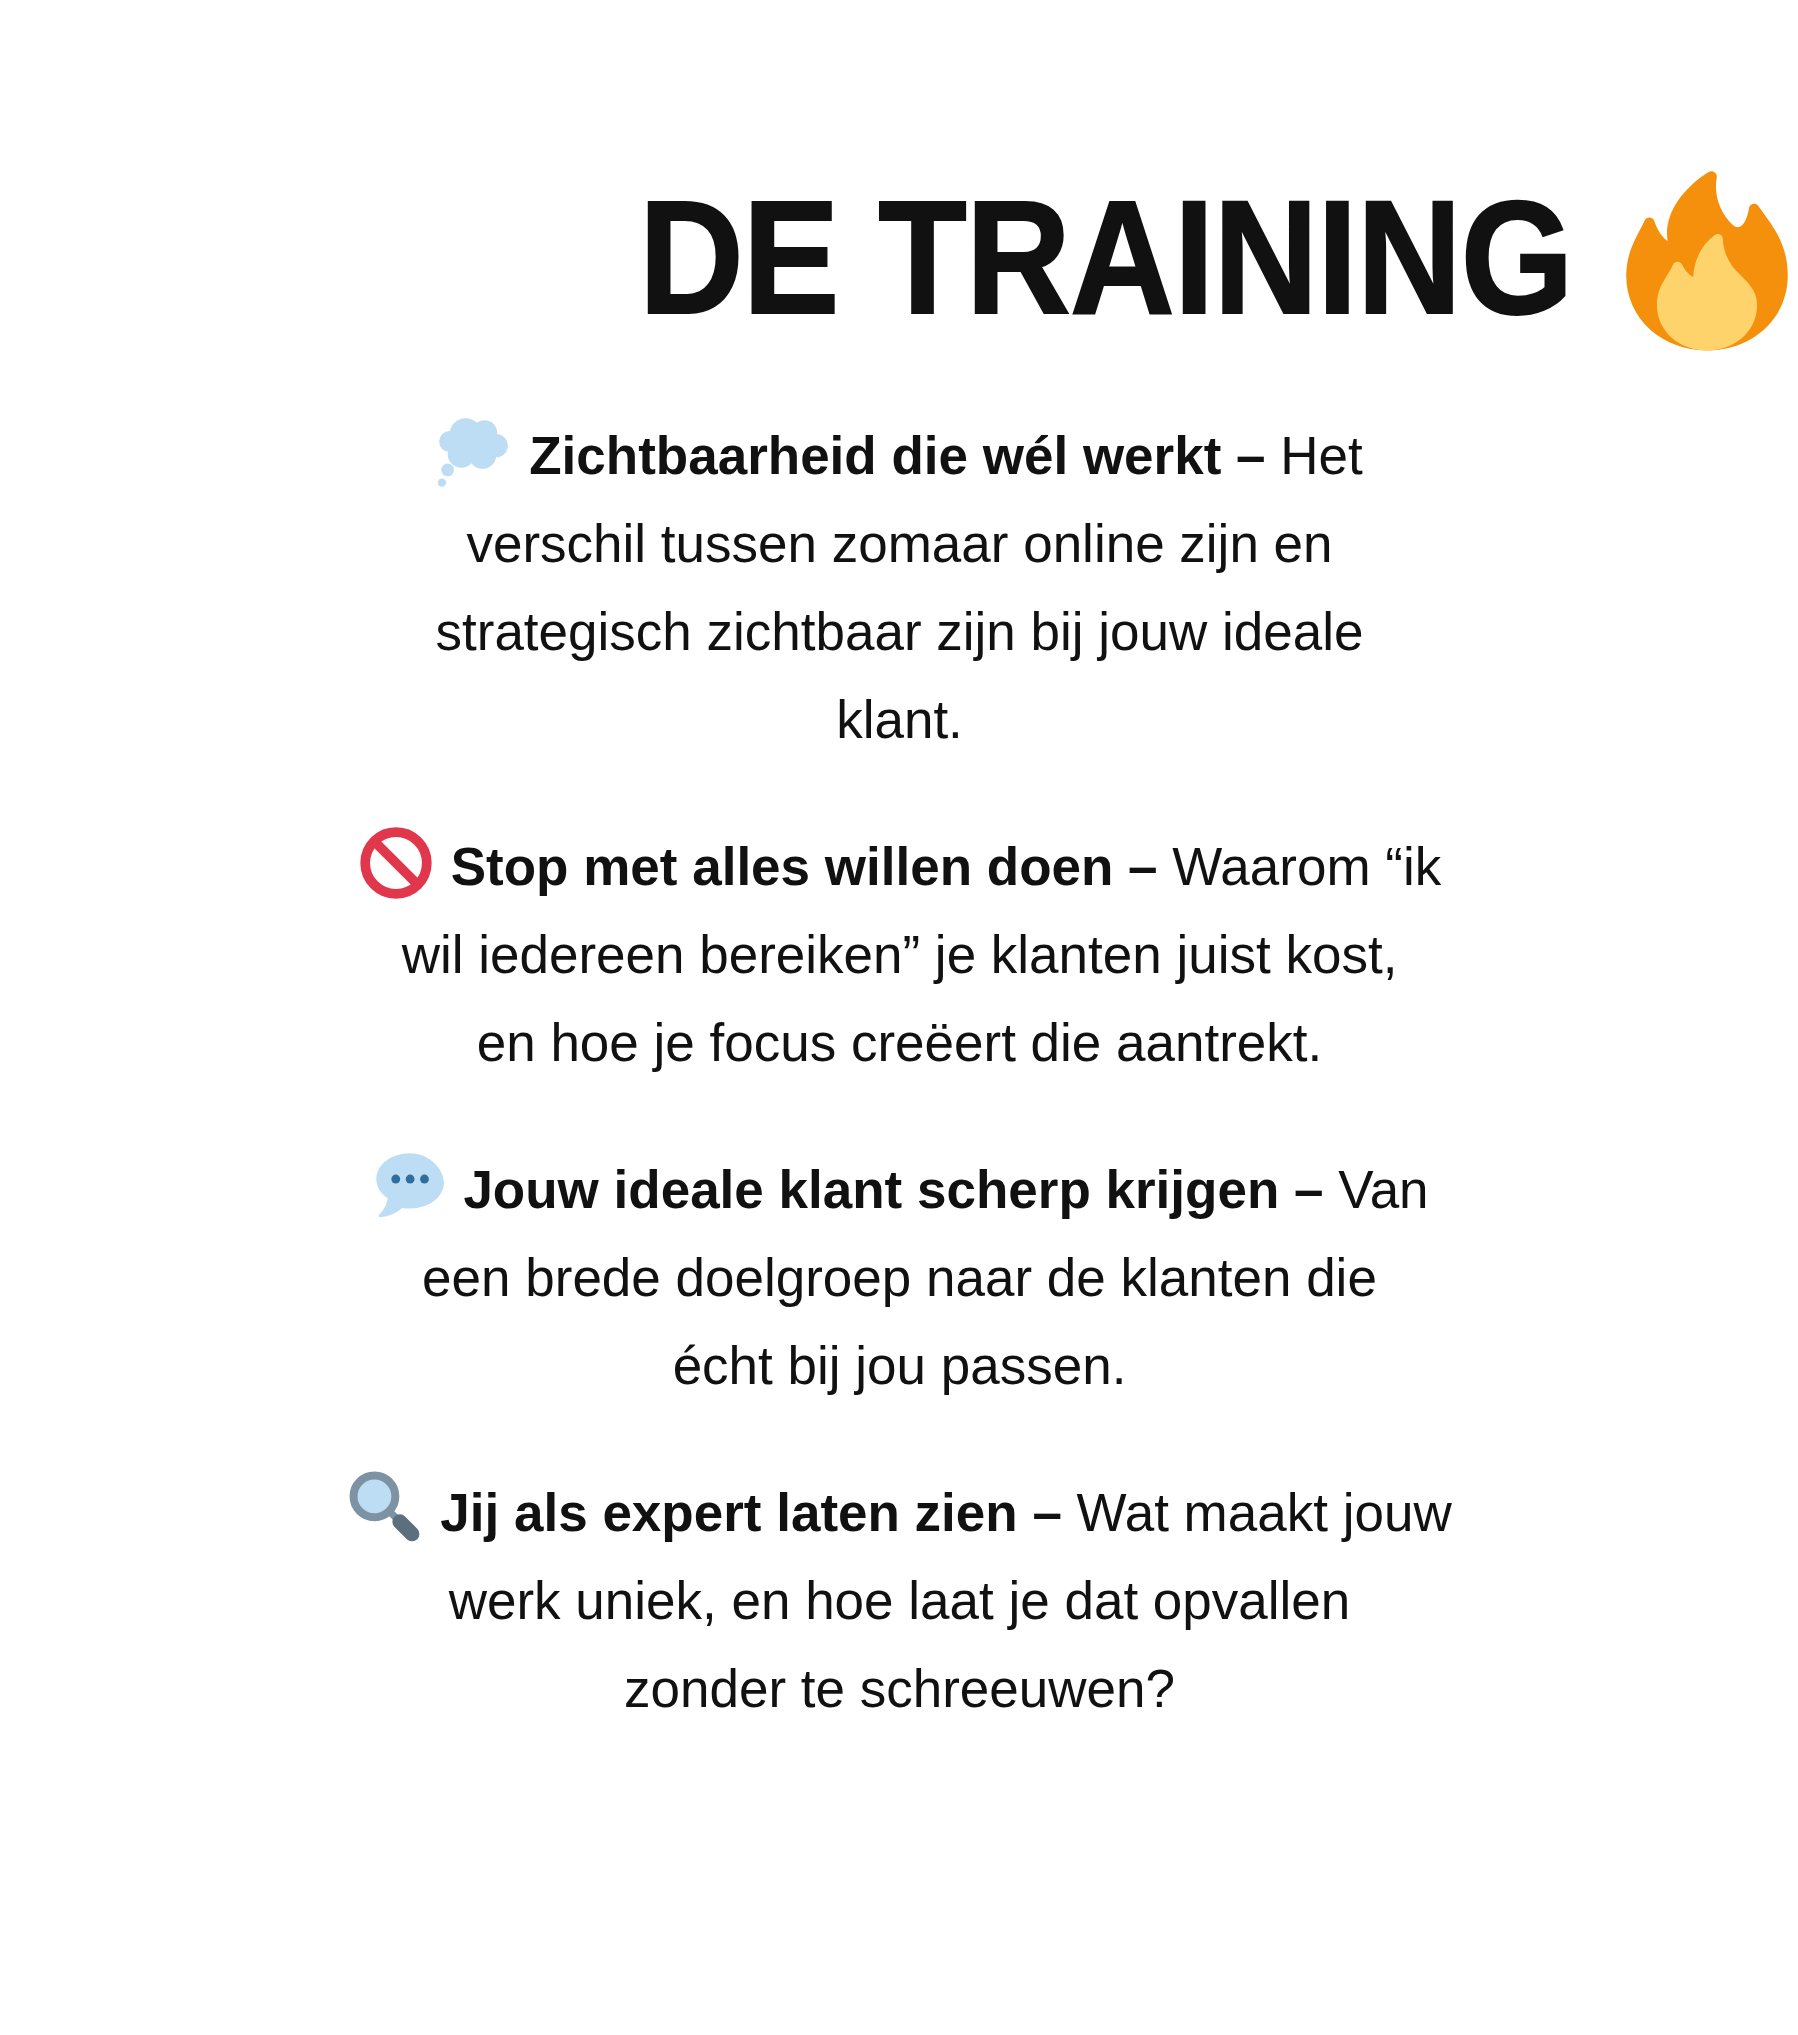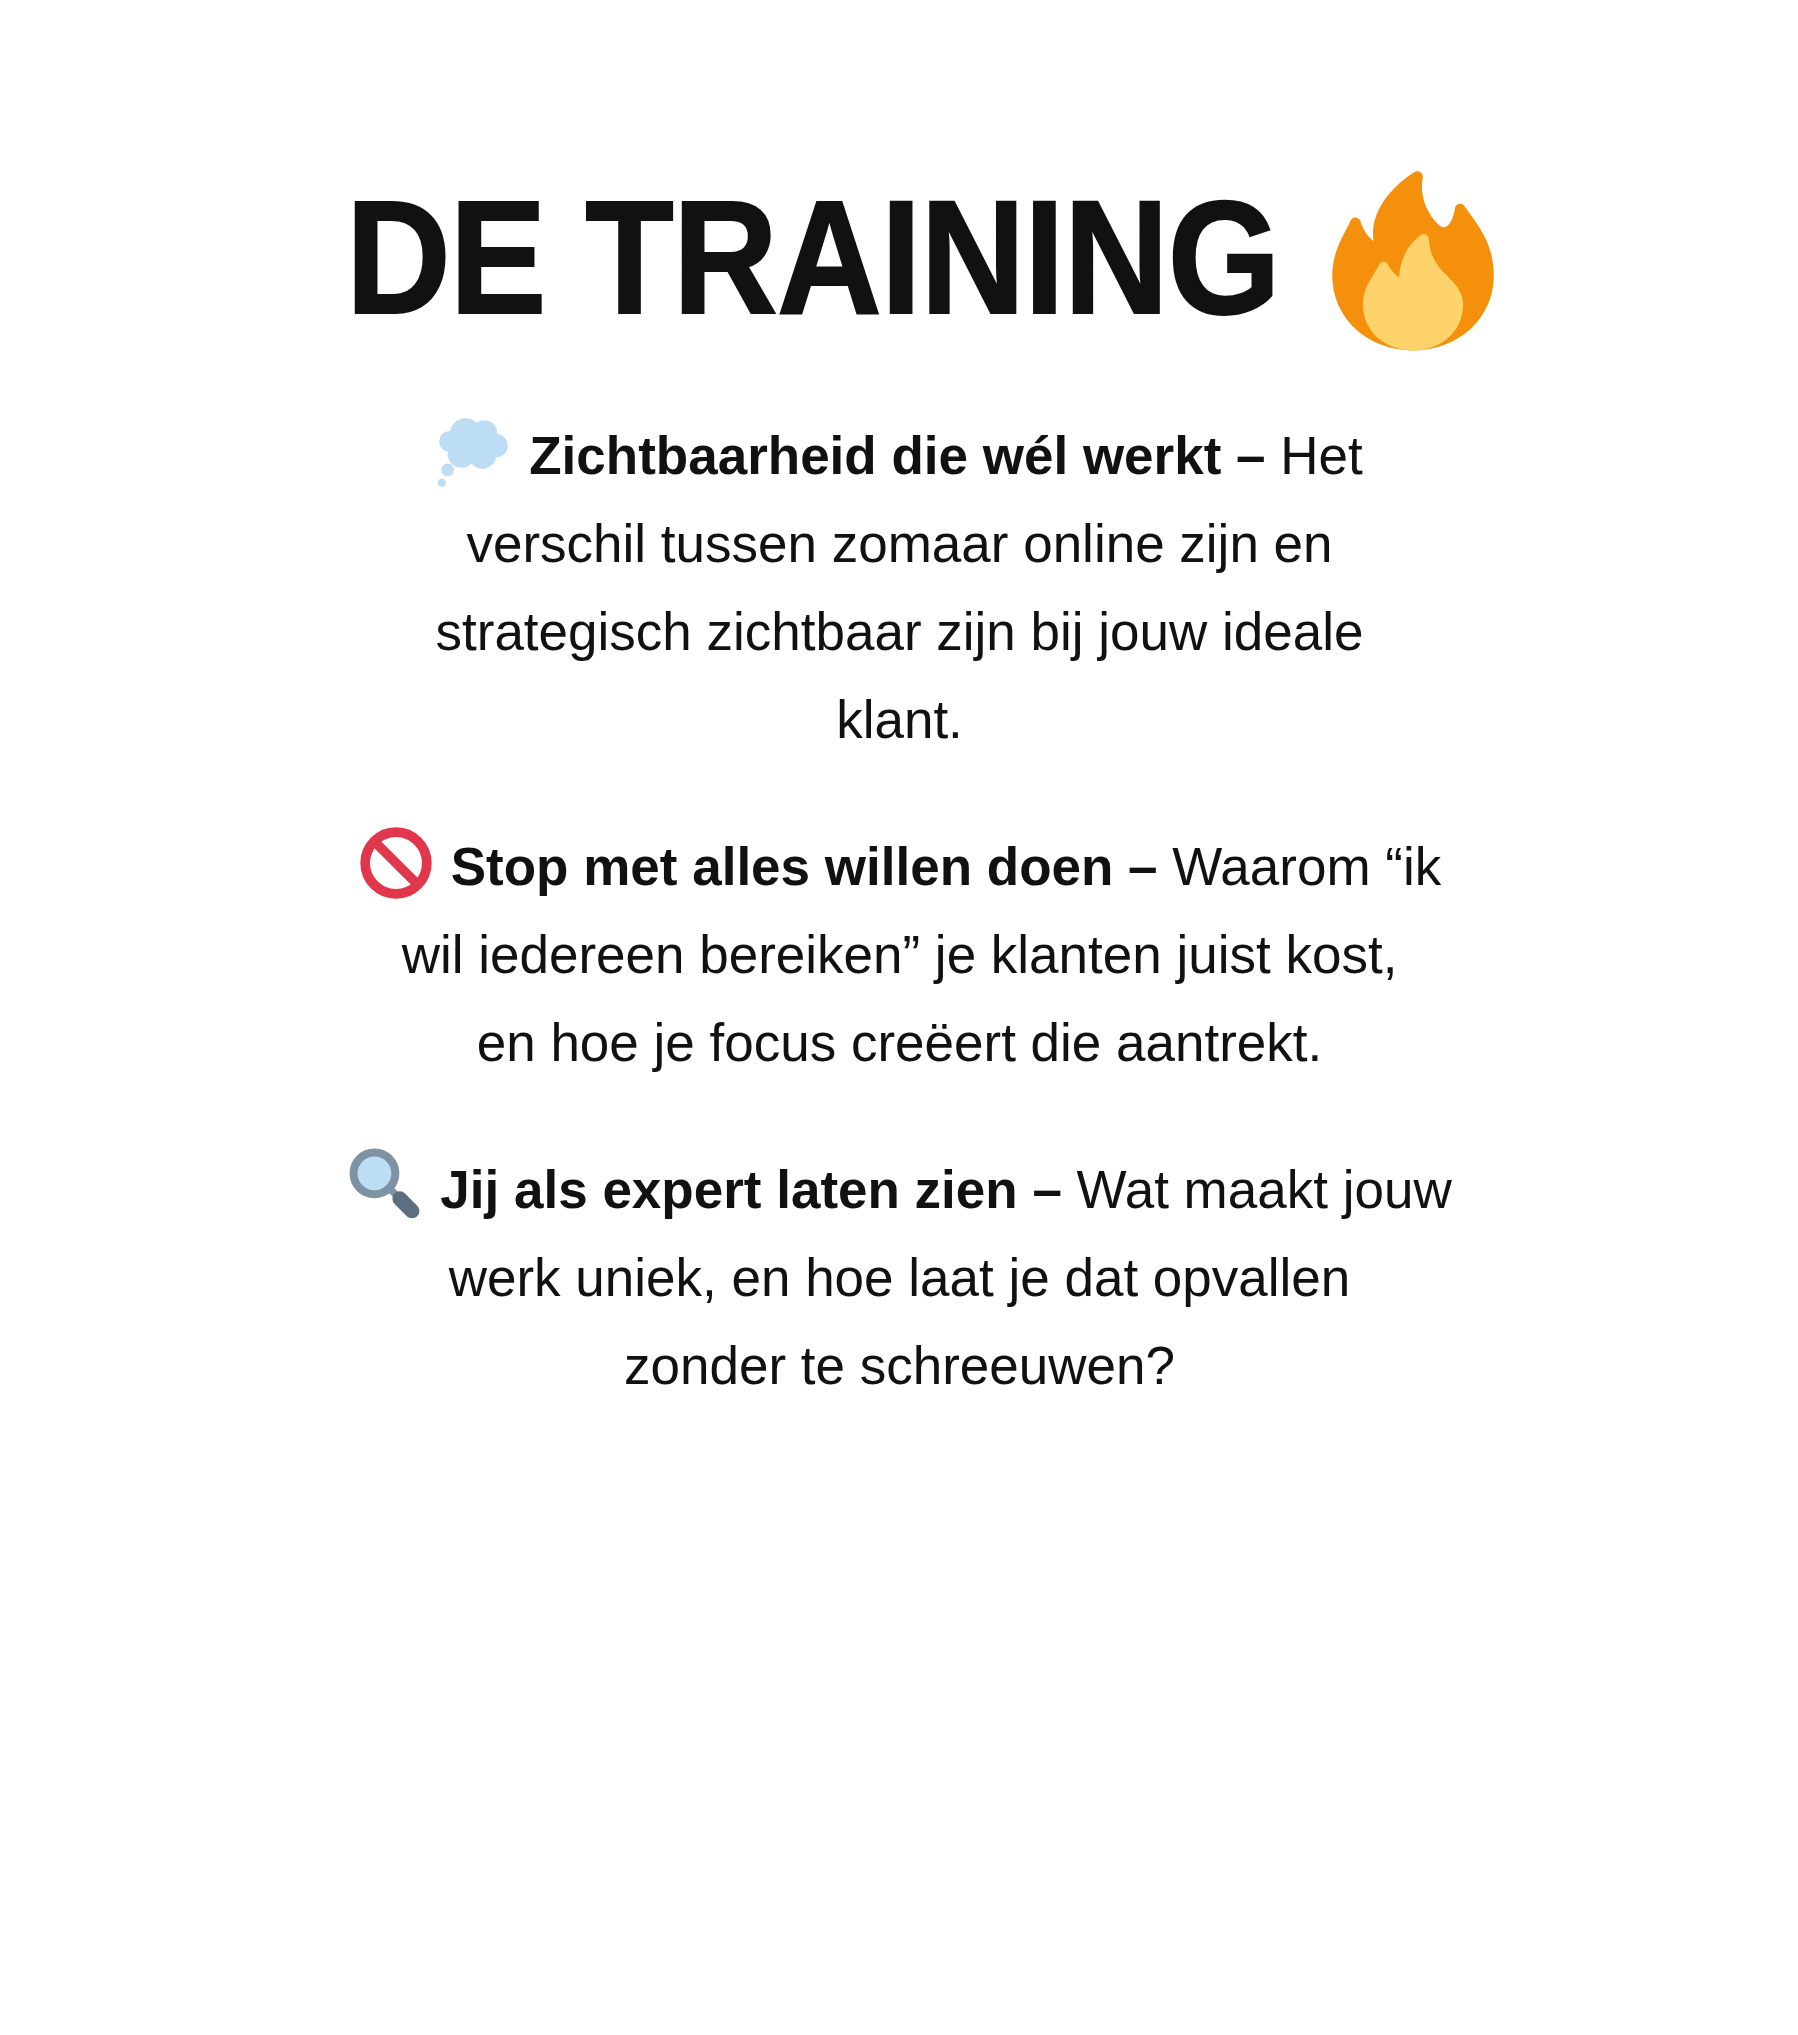--- a/index.html
+++ b/index.html
@@ -13,21 +13,21 @@
   }
   html,body{margin:0;padding:0;}
   body{
     width:1799px; height:2544px; overflow:hidden;
     background:var(--background); color:var(--text);
     font-family:"Liberation Sans","DejaVu Sans",sans-serif;
   }
   .page{box-sizing:border-box; padding-top:163px; text-align:center;}
   .title{
     margin:0; font-size:161px; font-weight:700; white-space:nowrap;
-    display:flex; align-items:center; justify-content:center;
+    display:flex; align-items:center; justify-content:flex-end;
   }
   .title-text{
     display:inline-block; transform:scaleX(0.9); transform-origin:center;
     -webkit-text-stroke:2px var(--text); letter-spacing:-0.8px;
   }
   .title-icon{width:184px; height:184px; flex:none; margin-left:-9.8px; margin-top:5.7px;}
   .intro{
     margin:49px auto 0; max-width:1392px;
     font-size:53px; line-height:67px; white-space:pre-line;
   }
@@ -126,20 +126,25 @@
 verschil tussen zomaar online zijn en
 strategisch zichtbaar zijn bij jouw ideale
 klant.</span></p>
 
   <p class="bullet"><svg class="icon" viewBox="0 0 186 186" width="76" height="76">
           <use href="#sym-no-entry" xlink:href="#sym-no-entry"></use>
         </svg><span class="lead">Stop met alles willen doen –</span><span class="body"> Waarom “ik
 wil iedereen bereiken” je klanten juist kost,
 en hoe je focus creëert die aantrekt.</span></p>
 
+  <p class="bullet"><svg class="icon" viewBox="0 0 186 186" width="76" height="76">
+          <use href="#sym-speech-balloon" xlink:href="#sym-speech-balloon"></use>
+        </svg><span class="lead">Jouw ideale klant scherp krijgen –</span><span class="body"> Van
+een brede doelgroep naar de klanten die
+écht bij jou passen.</span></p>
 
   <p class="bullet"><svg class="icon" viewBox="0 0 186 186" width="76" height="76">
           <use href="#sym-magnifying-glass" xlink:href="#sym-magnifying-glass"></use>
         </svg><span class="lead">Jij als expert laten zien –</span><span class="body"> Wat maakt jouw
 werk uniek, en hoe laat je dat opvallen
 zonder te schreeuwen?</span></p>
 
 
 </section>
 </main>

